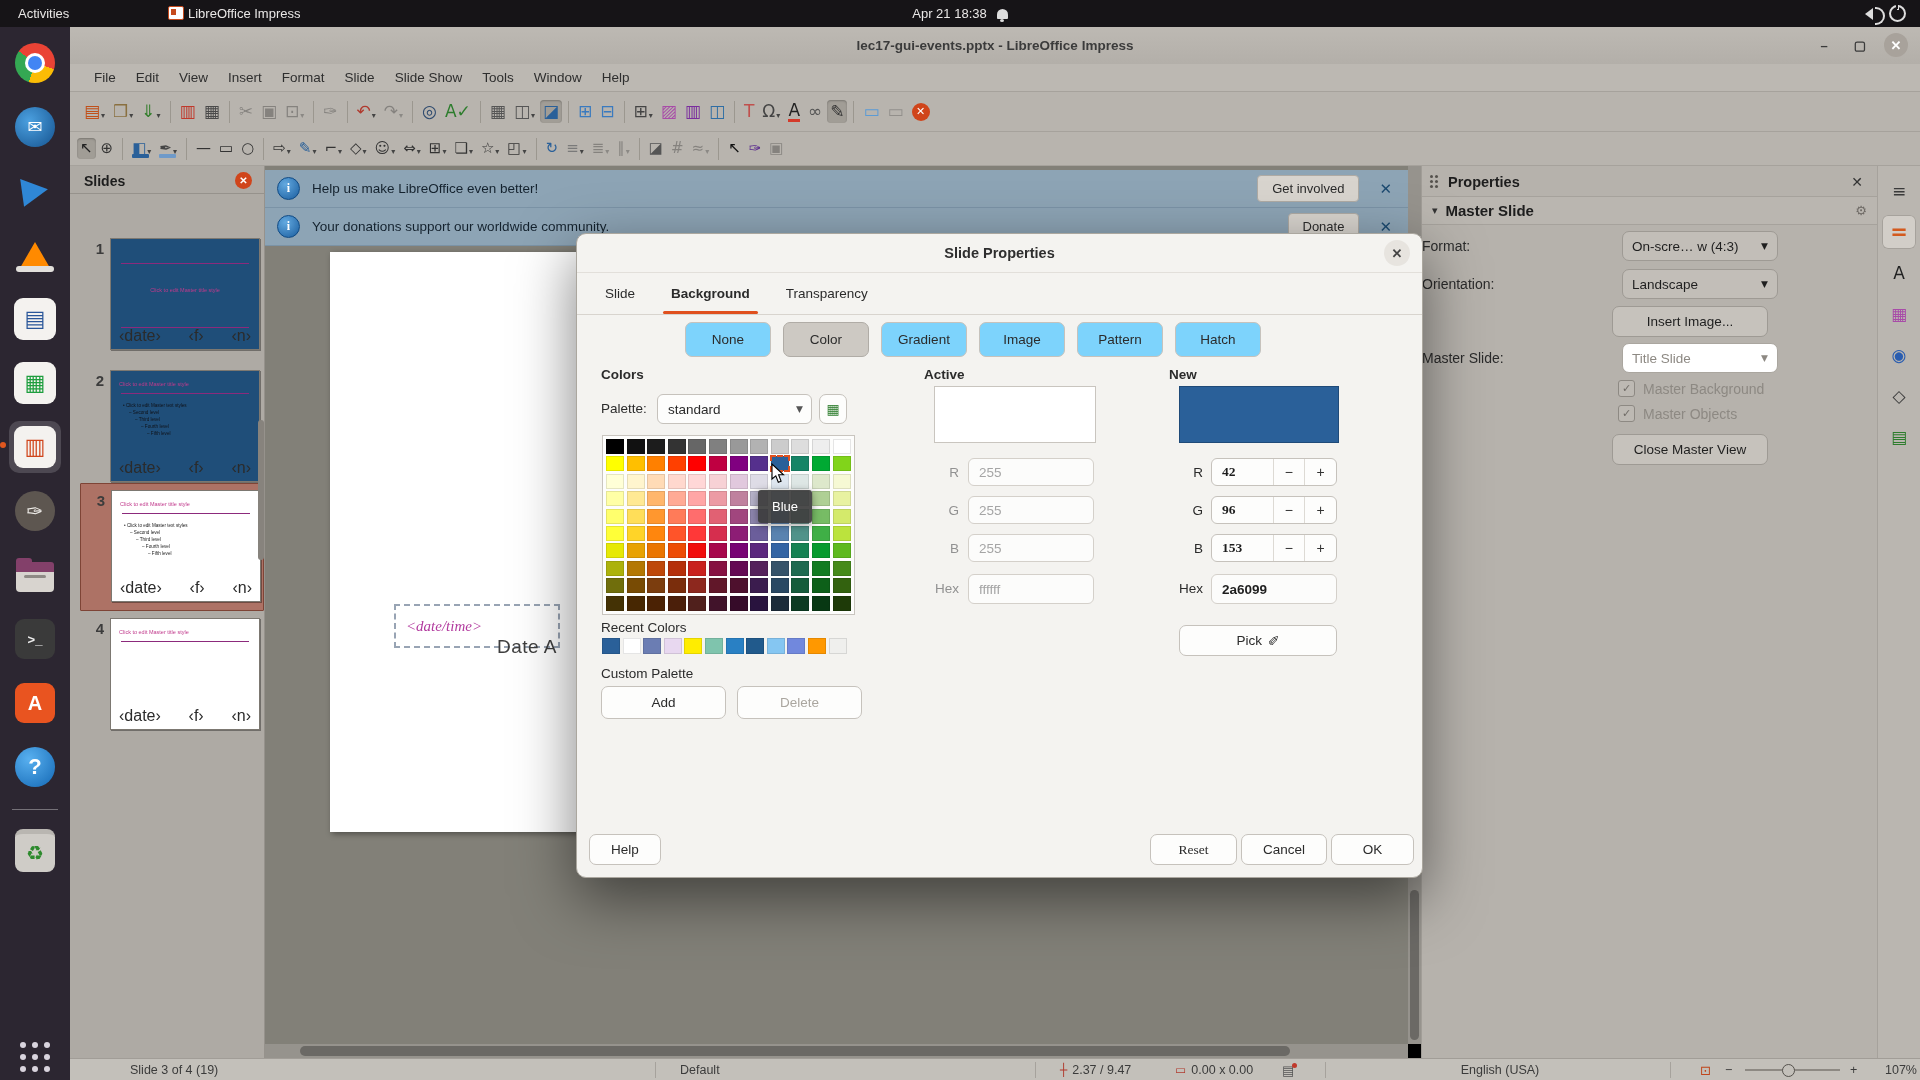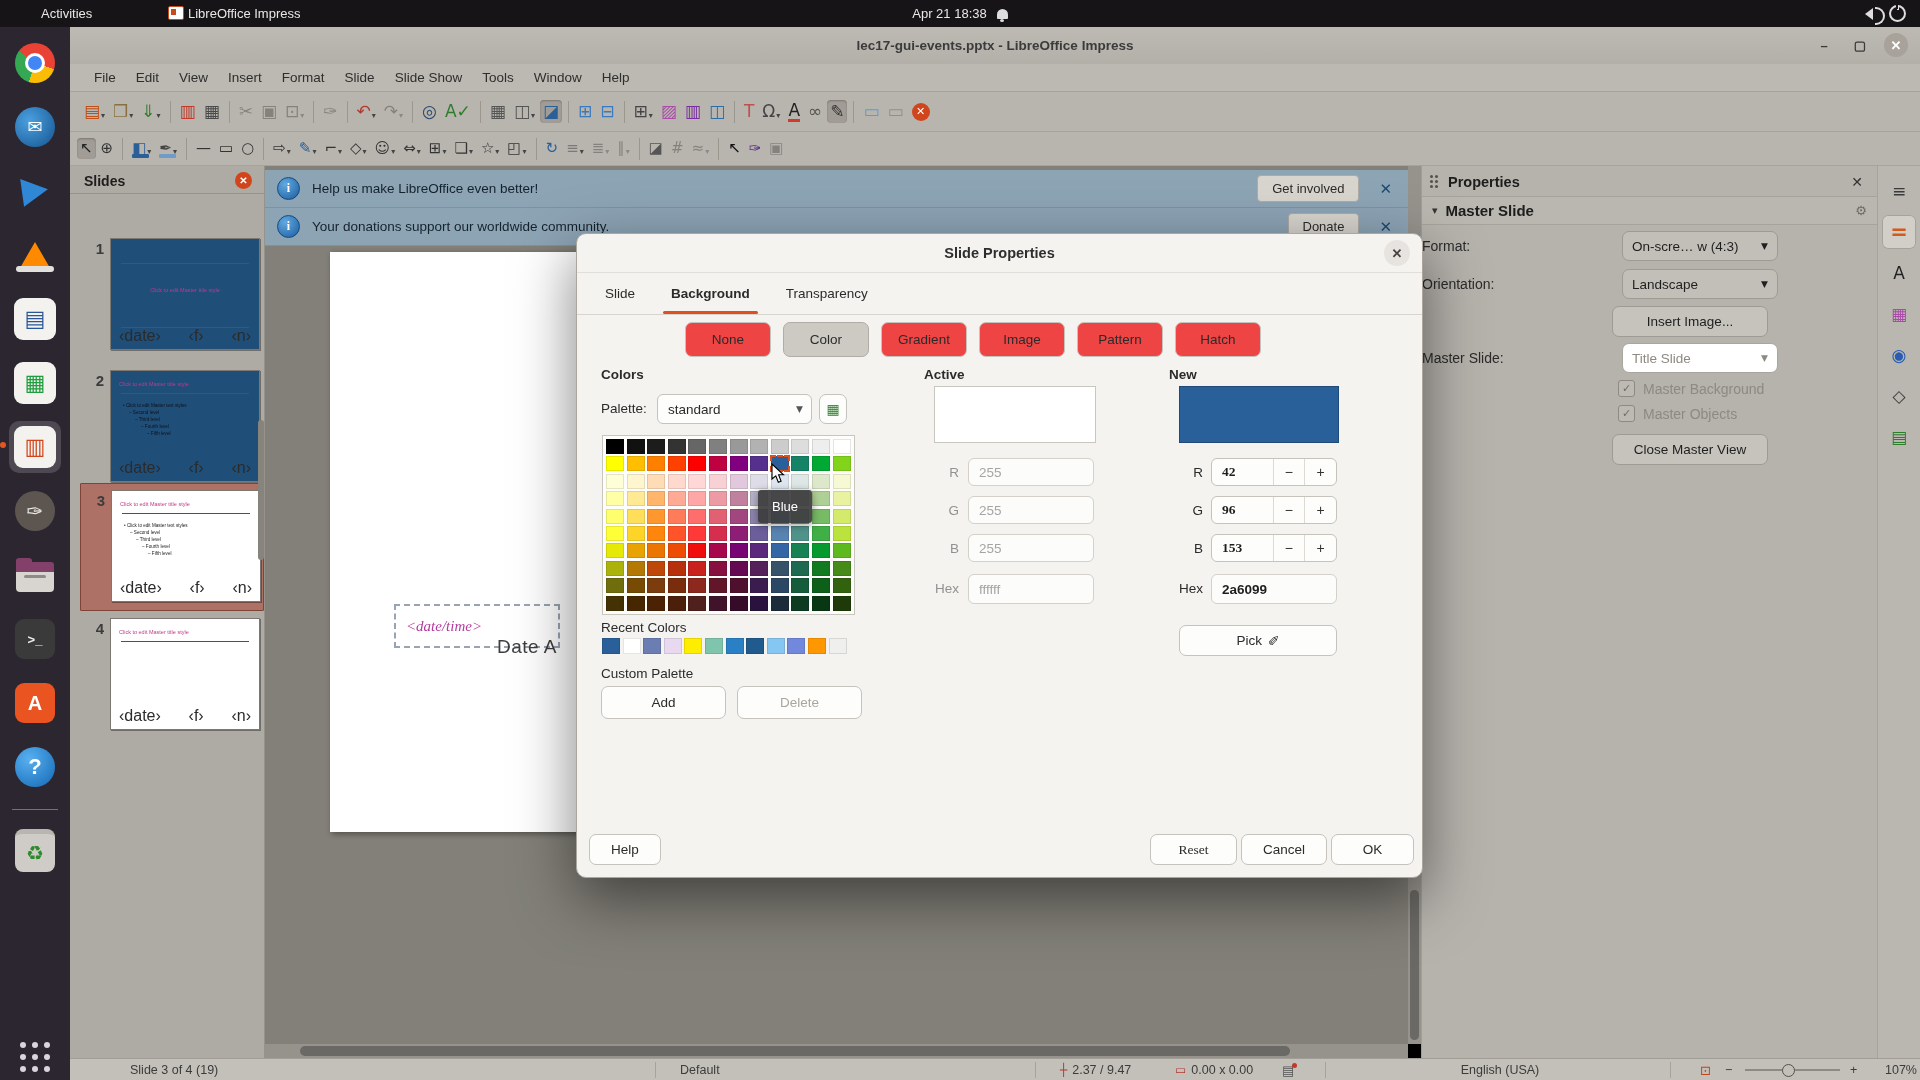--- a/index.html
+++ b/index.html
@@ -3,21 +3,21 @@
 <meta charset="utf-8">
 <style>
   html,body{margin:0;padding:0;background:#000;}
   #stage{position:relative;width:1920px;height:1080px;overflow:hidden;
          font-family:"Liberation Sans",sans-serif;color:#2b2b2b;
          -webkit-font-smoothing:antialiased;}
   .abs{position:absolute;}
   .ico{font-family:"DejaVu Sans",sans-serif;line-height:1;}
   
   #toppanel{left:0;top:0;width:1920px;height:27px;background:#161417;display:flex;align-items:center;color:#e9e7e6;font-size:13px;}
-  #activities{padding:0 18px;height:100%;display:flex;align-items:center;margin-left:23px;}
+  #activities{padding:0 18px;height:100%;display:flex;align-items:center;}
   #topapp{display:flex;gap:4px;position:absolute;left:120px;padding-left:48px;}
   .mini-impress{width:14px;height:12px;background:#fff;border:1px solid #c64a1d;border-radius:2px;position:relative;}
   .mini-impress::before{content:"";position:absolute;left:2px;top:2px;width:5px;height:6px;background:#c64a1d;}
   #topclock{position:absolute;left:0;right:0;text-align:center;pointer-events:none;}
   #topclock span{pointer-events:auto;}
   .bell{display:inline-block;width:11px;height:10px;background:#ddd;border-radius:6px 6px 1px 1px;position:relative;margin-left:10px;vertical-align:-1px;}
   .bell::after{content:"";position:absolute;left:3.5px;bottom:-3px;width:4px;height:3px;border-radius:50%;background:#ddd;}
   #topright{position:absolute;right:14px;display:flex;align-items:center;gap:16px;}
   .spk{width:0;height:0;border:6px solid transparent;border-right:8px solid #ddd;position:relative;display:inline-block;}
   .spk::after{content:"";position:absolute;left:10px;top:-7px;width:8px;height:14px;border:2px solid #ddd;border-left:none;border-radius:0 9px 9px 0;}
@@ -103,21 +103,21 @@
   .notif-x{font-size:15px;font-weight:bold;color:#1c4a70;padding:0 6px;font-family:"DejaVu Sans",sans-serif;}
   
   #dialog{left:576px;top:233px;width:845px;height:643px;background:#f4f3f0;border:1px solid #aba79f;border-radius:10px;box-shadow:0 20px 60px rgba(0,0,0,.5);z-index:30;}
   #dlg-title{height:38px;display:flex;align-items:center;justify-content:center;font-weight:bold;font-size:14.5px;color:#2e2e2e;border-bottom:1px solid #e2dfda;position:relative;}
   #dlg-close{position:absolute;right:12px;top:6px;width:26px;height:26px;border-radius:50%;background:#e7e4df;display:flex;align-items:center;justify-content:center;font-size:13px;color:#444;}
   #dlg-tabs{display:flex;gap:8px;padding-left:14px;border-bottom:1px solid #d8d4ce;height:41px;align-items:stretch;}
   .dtab{display:flex;align-items:center;padding:0 14px;font-size:13.5px;color:#2b2b2b;position:relative;}
   .dtab.active{font-weight:bold;}
   .dtab.active::after{content:"";position:absolute;left:6px;right:6px;bottom:0;height:3px;background:#e0501e;border-radius:2px;}
   #filltypes{position:absolute;left:108px;top:88px;display:flex;gap:12px;}
-  .fbtn{min-width:86px;height:35px;background:#ef4444;border:1px solid #c6c2bc;border-radius:7px;display:flex;align-items:center;justify-content:center;font-size:13.5px;color:#2b2b2b;padding:0 10px;box-sizing:border-box;}
+  .fbtn{min-width:86px;height:35px;background:#7dd3fc;border:1px solid #c6c2bc;border-radius:7px;display:flex;align-items:center;justify-content:center;font-size:13.5px;color:#2b2b2b;padding:0 10px;box-sizing:border-box;}
   .fbtn.active{background:#cdc9c3;border-color:#b0aca6;}
   .dlg-label{font-size:13.5px;color:#2b2b2b;}
   .dlg-label.bold{font-weight:bold;}
   .sel-box{background:#fdfdfc;border:1px solid #c6c2bc;border-radius:6px;display:flex;align-items:center;justify-content:space-between;padding:0 8px 0 10px;font-size:13.5px;color:#2b2b2b;box-sizing:border-box;}
   .sel-box .dd{font-size:9px;color:#555;}
   #palgrid{position:absolute;left:25px;top:201px;background:#fdfdfc;border:1px solid #c9c5bf;padding:3px;display:grid;grid-template-columns:repeat(12,18px);grid-auto-rows:15px;column-gap:2.6px;row-gap:2.4px;}
   .pcell{width:18px;height:15px;box-shadow:inset 0 0 0 1px rgba(0,0,0,.10);}
   .pcell.sel{outline:2px dashed #e0501e;outline-offset:-1px;}
   #ptooltip{position:absolute;left:181px;top:256px;background:#3a3a3ae8;color:#fff;font-size:13px;padding:9px 14px;border-radius:3px;z-index:5;box-shadow:0 2px 8px rgba(0,0,0,.4);}
   #pcursor{position:absolute;left:194px;top:229px;z-index:6;}

